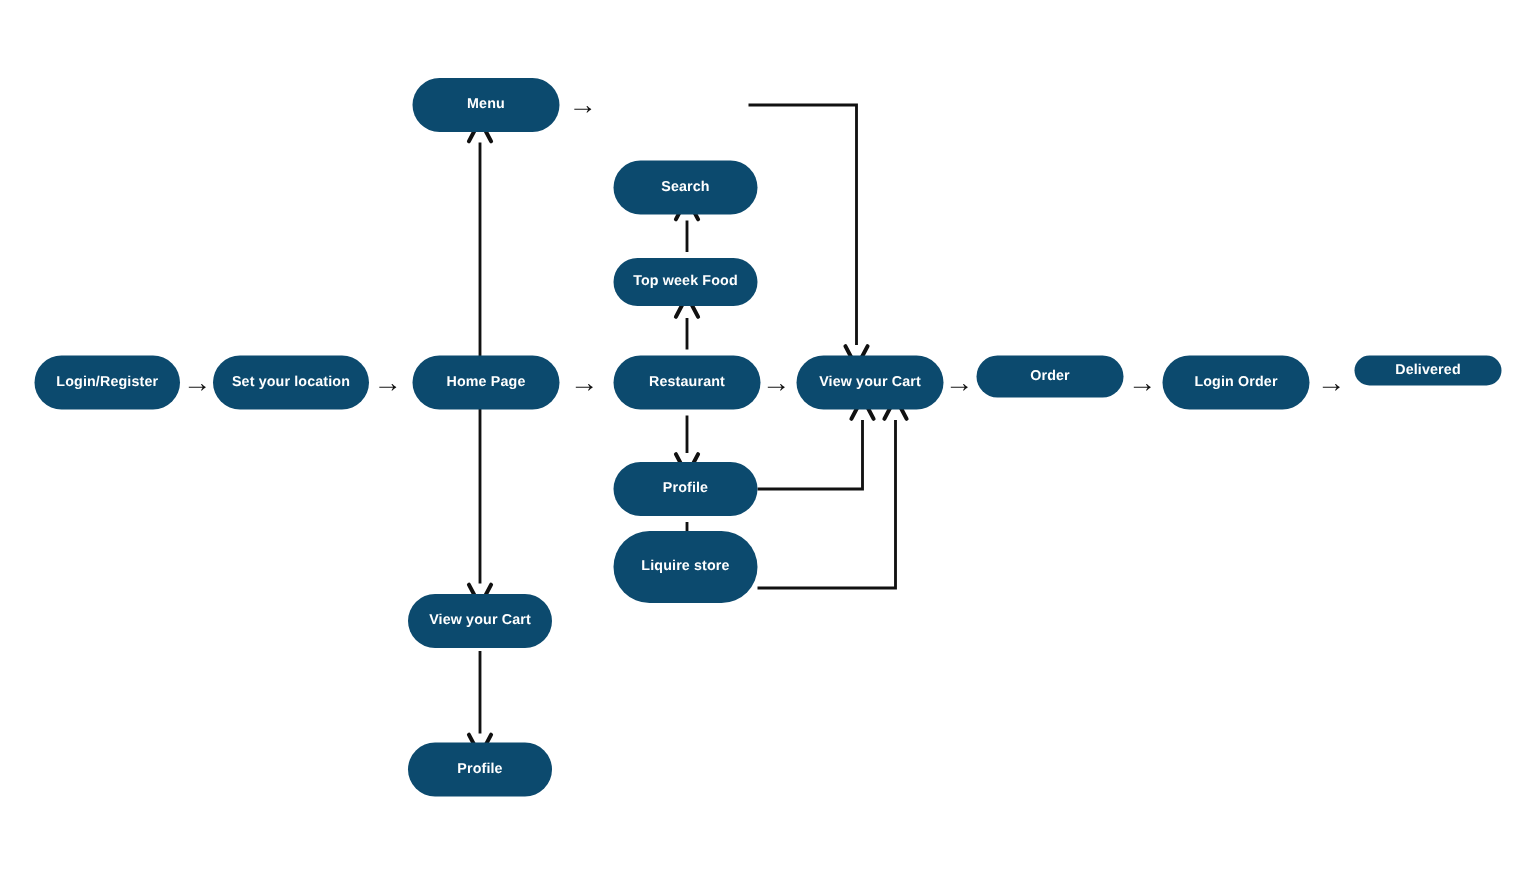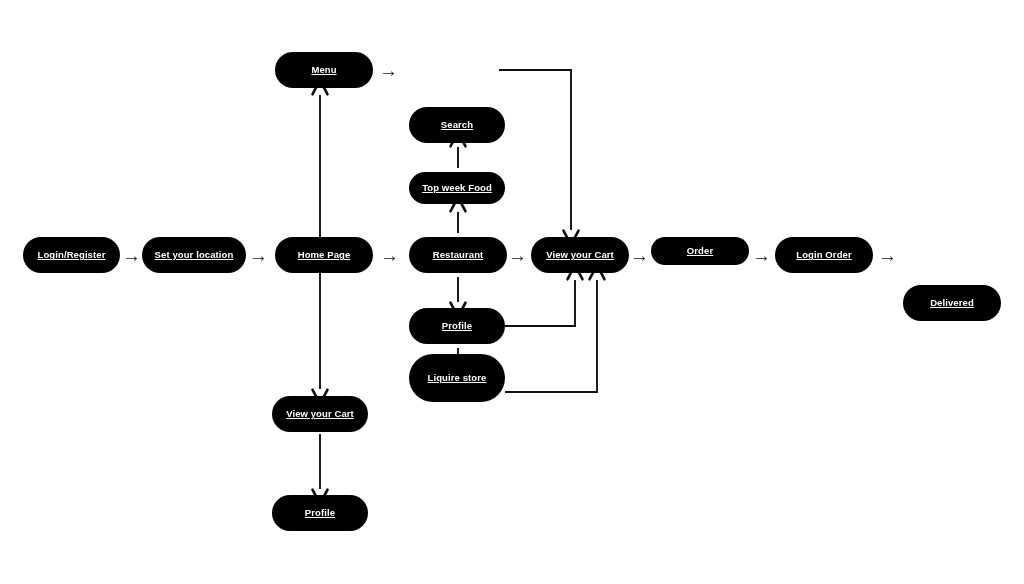--- a/index.html
+++ b/index.html
@@ -15,35 +15,34 @@
   }
   #canvas {
     position: relative;
     width: 1024px;
     height: 584px;
     background: #ffffff;
   }
   .node {
     position: absolute;
     box-sizing: border-box;
-    background: #000000;
+    background: #0c4a6e;
     color: #ffffff;
     border-radius: 999px;
     display: flex;
     align-items: center;
     justify-content: center;
     font-size: 9.5px;
     font-weight: bold;
     letter-spacing: 0.1px;
     text-align: center;
     line-height: 1;
     white-space: nowrap;
     z-index: 3;
     user-select: none;
-    text-decoration: underline;
   }
   .arrow-glyph {
     position: absolute;
     color: #111111;
     font-size: 19px;
     line-height: 1;
     z-index: 2;
     user-select: none;
   }
   .edge-svg {
@@ -115,21 +114,21 @@
   <div class="node" style="left:275px;top:237px;width:98px;height:36px;">Home Page</div>
 
   <div class="node" style="left:409px;top:237px;width:98px;height:36px;">Restaurant</div>
 
   <div class="node" style="left:531px;top:237px;width:98px;height:36px;">View your Cart</div>
 
   <div class="node" style="left:651px;top:237px;width:98px;height:28px;">Order</div>
 
   <div class="node" style="left:775px;top:237px;width:98px;height:36px;">Login Order</div>
 
-  <div class="node" style="left:903px;top:237px;width:98px;height:36px;margin-top:48px;">Delivered</div>
+  <div class="node" style="left:903px;top:237px;width:98px;height:20px;">Delivered</div>
 
   <div class="node" style="left:275px;top:52px;width:98px;height:36px;">Menu</div>
 
 
   <div class="node" style="left:409px;top:107px;width:96px;height:36px;">Search</div>
 
   <div class="node" style="left:409px;top:172px;width:96px;height:32px;">Top week Food</div>
 
   <div class="node" style="left:409px;top:308px;width:96px;height:36px;">Profile</div>
 

